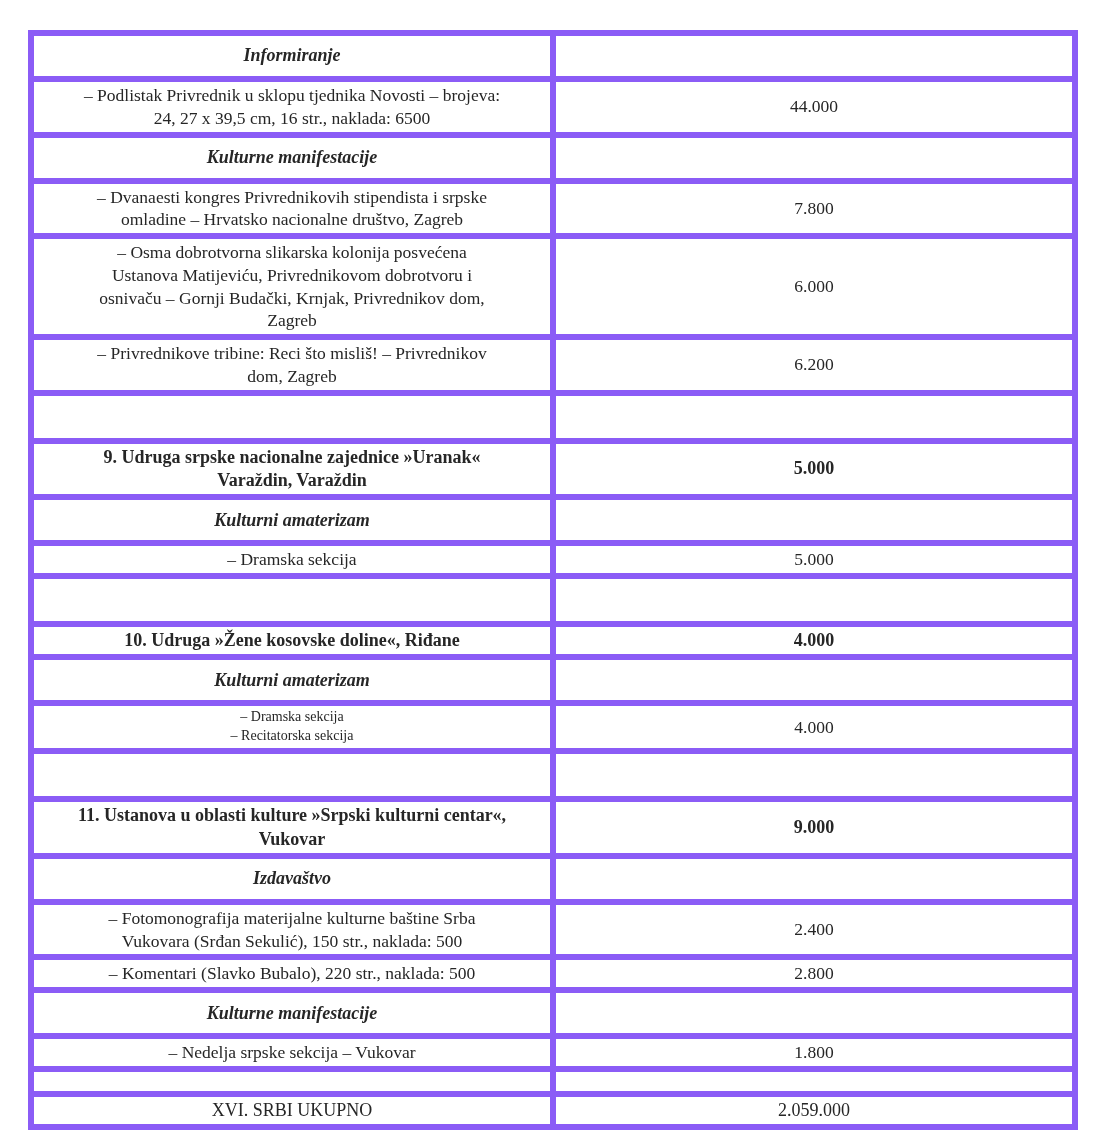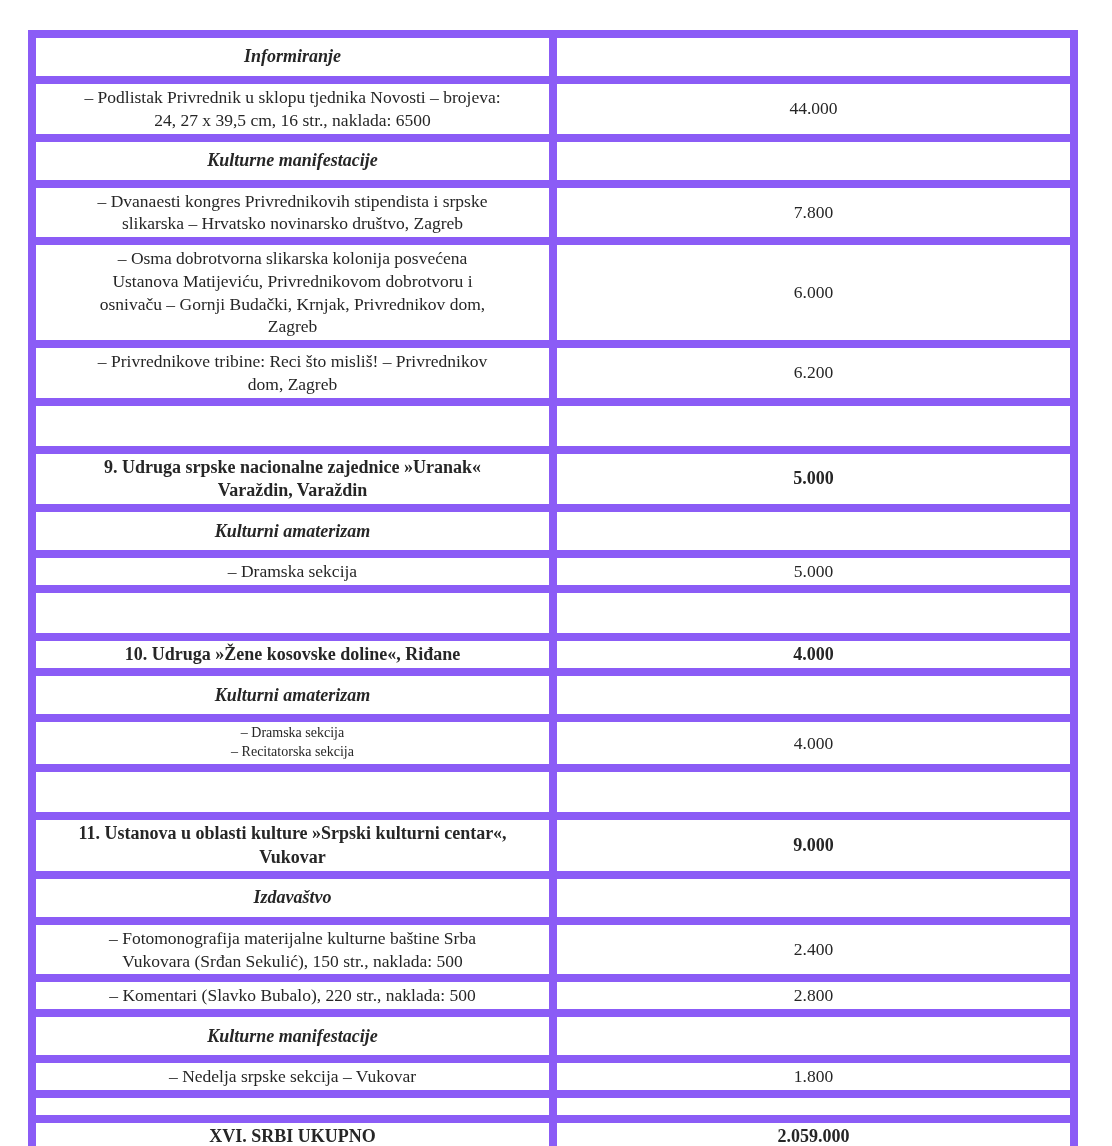--- a/index.html
+++ b/index.html
@@ -18,21 +18,21 @@
   }
   table.funding-table {
     position: absolute;
     left: 28px;
     top: 30px;
     width: 1050px;
     border-collapse: collapse;
     table-layout: fixed;
   }
   table.funding-table td {
-    border: 8px solid #8b5cf6;
+    border: 6px solid #8b5cf6;
     text-align: center;
     vertical-align: middle;
     padding: 2px 12px;
     font-size: 17.5px;
     line-height: 1.3;
     white-space: pre-line;
     background: #ffffff;
   }
   tr.header { height: 46px; }
   tr.header td.label {
@@ -48,21 +48,21 @@
   }
   tr.org { height: 28px; padding-left: 16px; }
   tr.org td {
     font-weight: bold;
     font-size: 18px;
   }
   tr.empty { height: 48px; }
   tr.empty-thin { height: 25px; }
   tr.total { height: 27px; }
   tr.total td {
-    font-weight: bold;
+    font-weight: normal;
     font-size: 18px;
   }
 </style>
 </head>
 <body>
 
 <div class="page">
   <table class="funding-table">
     <colgroup>
       <col style="width:50%">
@@ -77,21 +77,21 @@
           <td class="label">– Podlistak Privrednik u sklopu tjednika Novosti – brojeva:
 24, 27 x 39,5 cm, 16 str., naklada: 6500</td>
           <td class="value">44.000</td>
         </tr>
         <tr class="header">
           <td class="label">Kulturne manifestacije</td>
           <td class="value"></td>
         </tr>
         <tr class="item">
           <td class="label">– Dvanaesti kongres Privrednikovih stipendista i srpske
-slikarska – Hrvatsko novinarsko društvo, Zagreb</td>
+omladine – Hrvatsko nacionalne društvo, Zagreb</td>
           <td class="value">7.800</td>
         </tr>
         <tr class="item">
           <td class="label">– Osma dobrotvorna slikarska kolonija posvećena
 Ustanova Matijeviću, Privrednikovom dobrotvoru i
 osnivaču – Gornji Budački, Krnjak, Privrednikov dom,
 Zagreb</td>
           <td class="value">6.000</td>
         </tr>
         <tr class="item">

